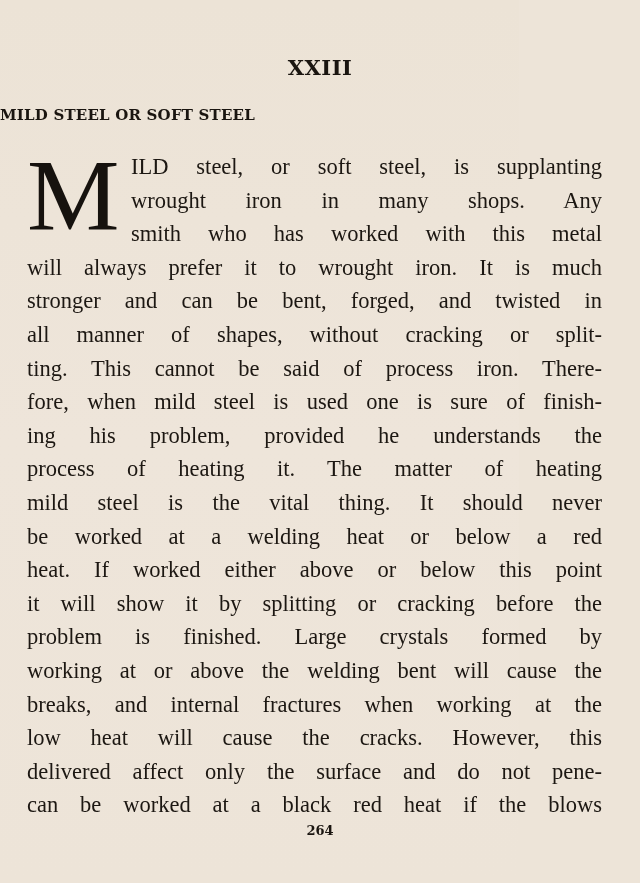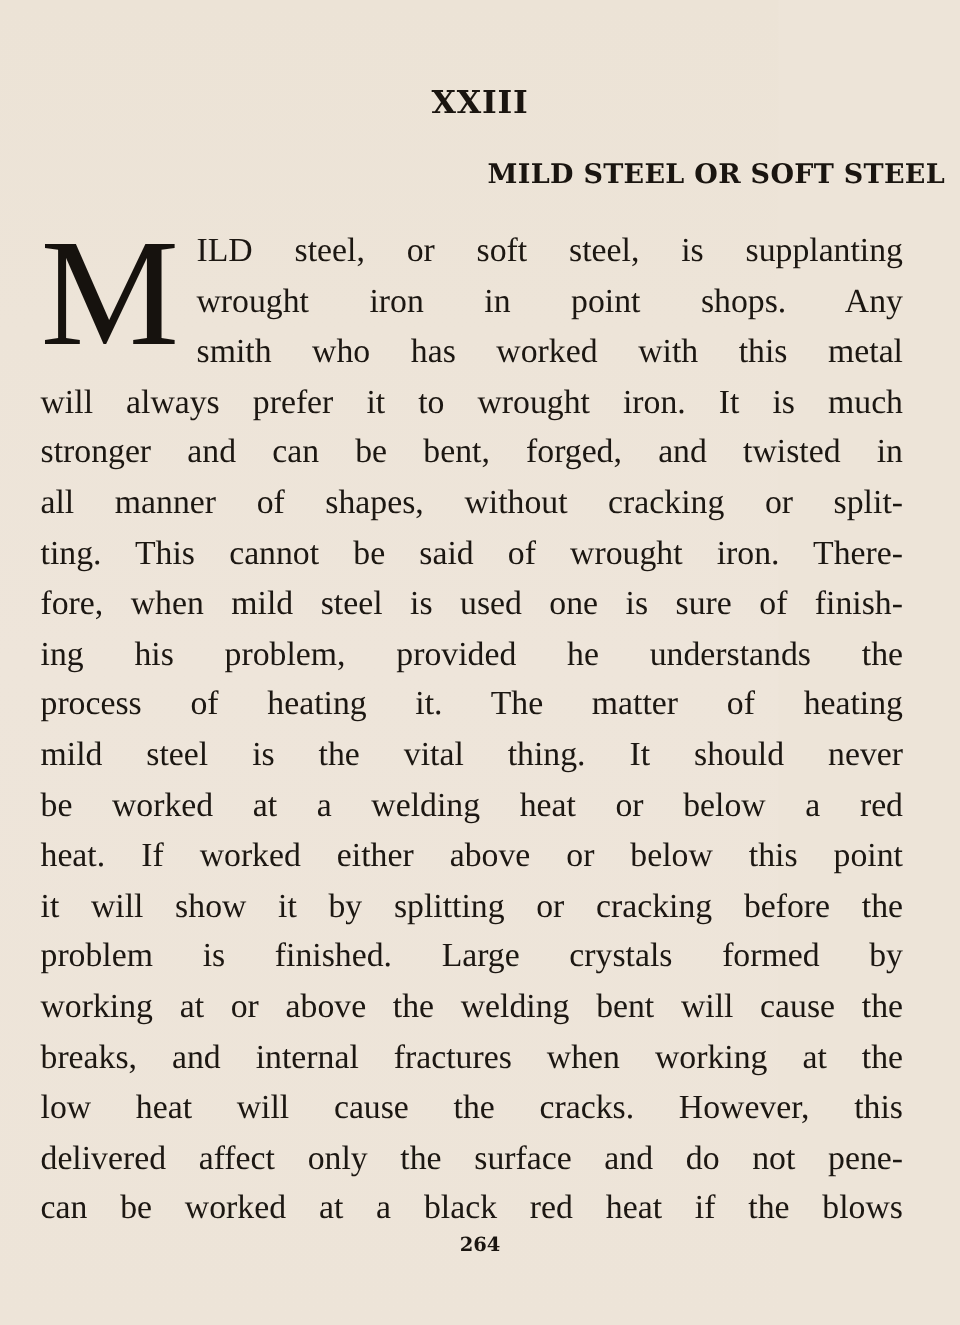--- a/index.html
+++ b/index.html
@@ -31,24 +31,24 @@
       font-weight: bold;
       font-size: 21px;
       letter-spacing: 0.5px;
       color: #1a1510;
     }
     .chapter-title {
       position: absolute;
       top: 106px;
       left: 0;
       width: 630px;
-      text-align: right;
+      text-align: left;
       font-family: "DejaVu Serif", serif;
       font-weight: bold;
-      font-size: 18px;
+      font-size: 15px;
       letter-spacing: 0.2px;
       color: #1a1510;
     }
     .body-text {
       position: absolute;
       top: 150px;
       left: 27px;
       width: 575px;
       font-family: "Liberation Serif", "DejaVu Serif", serif;
       font-size: 22.5px;
@@ -92,26 +92,26 @@
 <body>
 
 <div class="page">
   <div class="chapter-number">XXIII</div>
   <div class="chapter-title">MILD STEEL OR SOFT STEEL</div>
 
   <div class="drop-cap">M</div>
 
   <div class="body-text">
     <span class="line indented">ILD steel, or soft steel, is supplanting</span>
-    <span class="line indented">wrought iron in point shops. Any</span>
+    <span class="line indented">wrought iron in many shops. Any</span>
     <span class="line indented">smith who has worked with this metal</span>
     <span class="line">will always prefer it to wrought iron. It is much</span>
     <span class="line">stronger and can be bent, forged, and twisted in</span>
     <span class="line">all manner of shapes, without cracking or split-</span>
-    <span class="line">ting. This cannot be said of wrought iron. There-</span>
+    <span class="line">ting. This cannot be said of process iron. There-</span>
     <span class="line">fore, when mild steel is used one is sure of finish-</span>
     <span class="line">ing his problem, provided he understands the</span>
     <span class="line">process of heating it. The matter of heating</span>
     <span class="line">mild steel is the vital thing. It should never</span>
     <span class="line">be worked at a welding heat or below a red</span>
     <span class="line">heat. If worked either above or below this point</span>
     <span class="line">it will show it by splitting or cracking before the</span>
     <span class="line">problem is finished. Large crystals formed by</span>
     <span class="line">working at or above the welding bent will cause the</span>
     <span class="line">breaks, and internal fractures when working at the</span>

